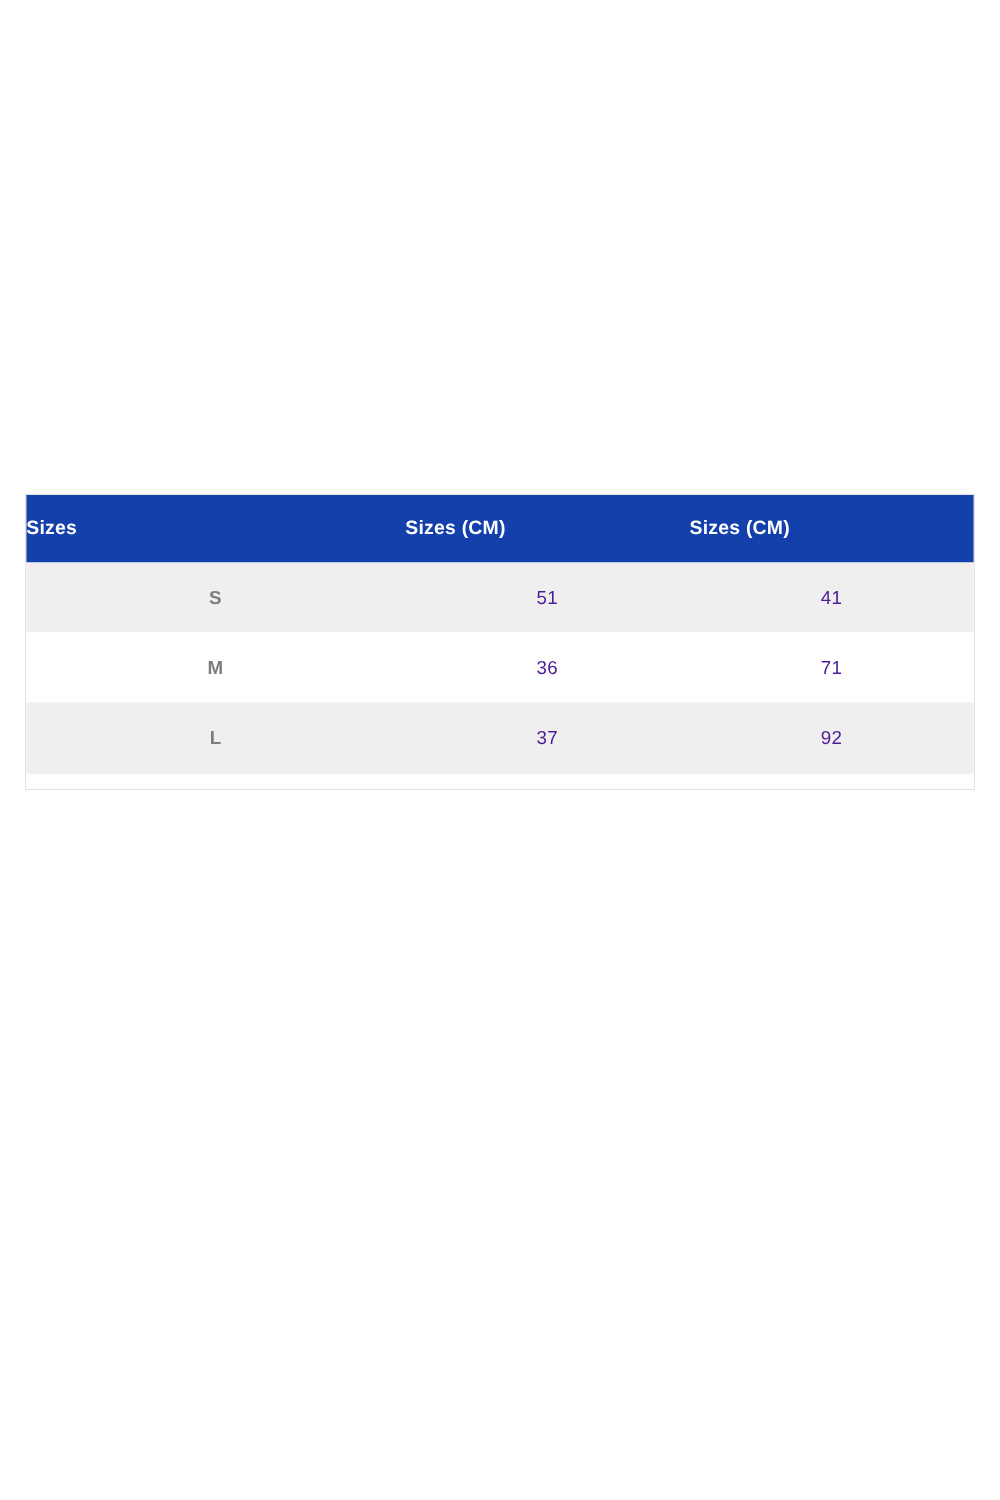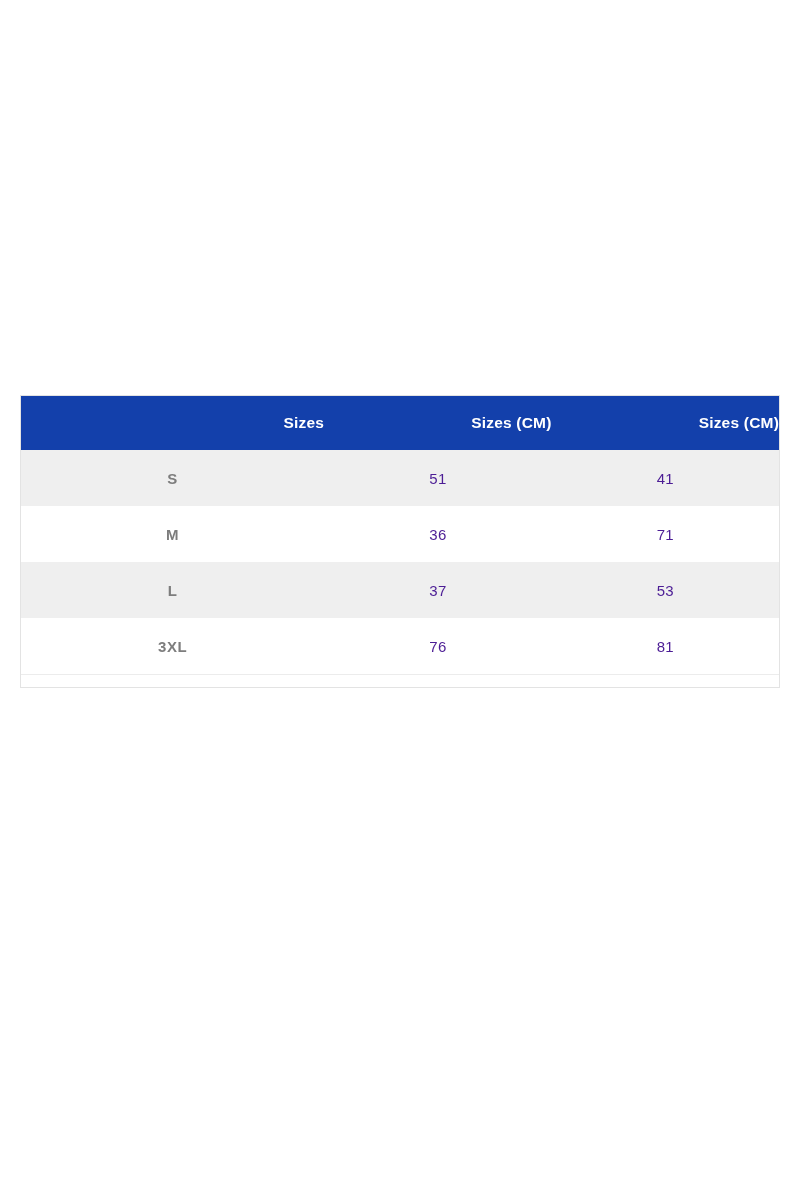--- a/index.html
+++ b/index.html
@@ -44,21 +44,21 @@
   table.size-table col.c3 { width: 30%; }
 
   table.size-table thead th {
     background: #1340ab;
     color: #ffffff;
     font-size: 15.5px;
     font-weight: bold;
     letter-spacing: 0.2px;
     height: 54px;
     padding: 0;
-    text-align: right;
+    text-align: left;
     vertical-align: middle;
   }
 
   table.size-table tbody td {
     height: 56px;
     padding: 0;
     text-align: center;
     vertical-align: middle;
     font-size: 15px;
     color: #4c1d95;
@@ -111,25 +111,20 @@
           <td>41</td>
         </tr>
         <tr class="even">
           <td class="size-cell">M</td>
           <td>36</td>
           <td>71</td>
         </tr>
         <tr class="odd">
           <td class="size-cell">L</td>
           <td>37</td>
-          <td>53</td>
-        </tr>
-        <tr class="even">
-          <td class="size-cell">3XL</td>
-          <td>76</td>
-          <td>81</td>
+          <td>92</td>
         </tr>
       </tbody>
     </table>
     <div class="bottom-sliver"></div>
   </div>
 
 </div>
 
 </body></html>

